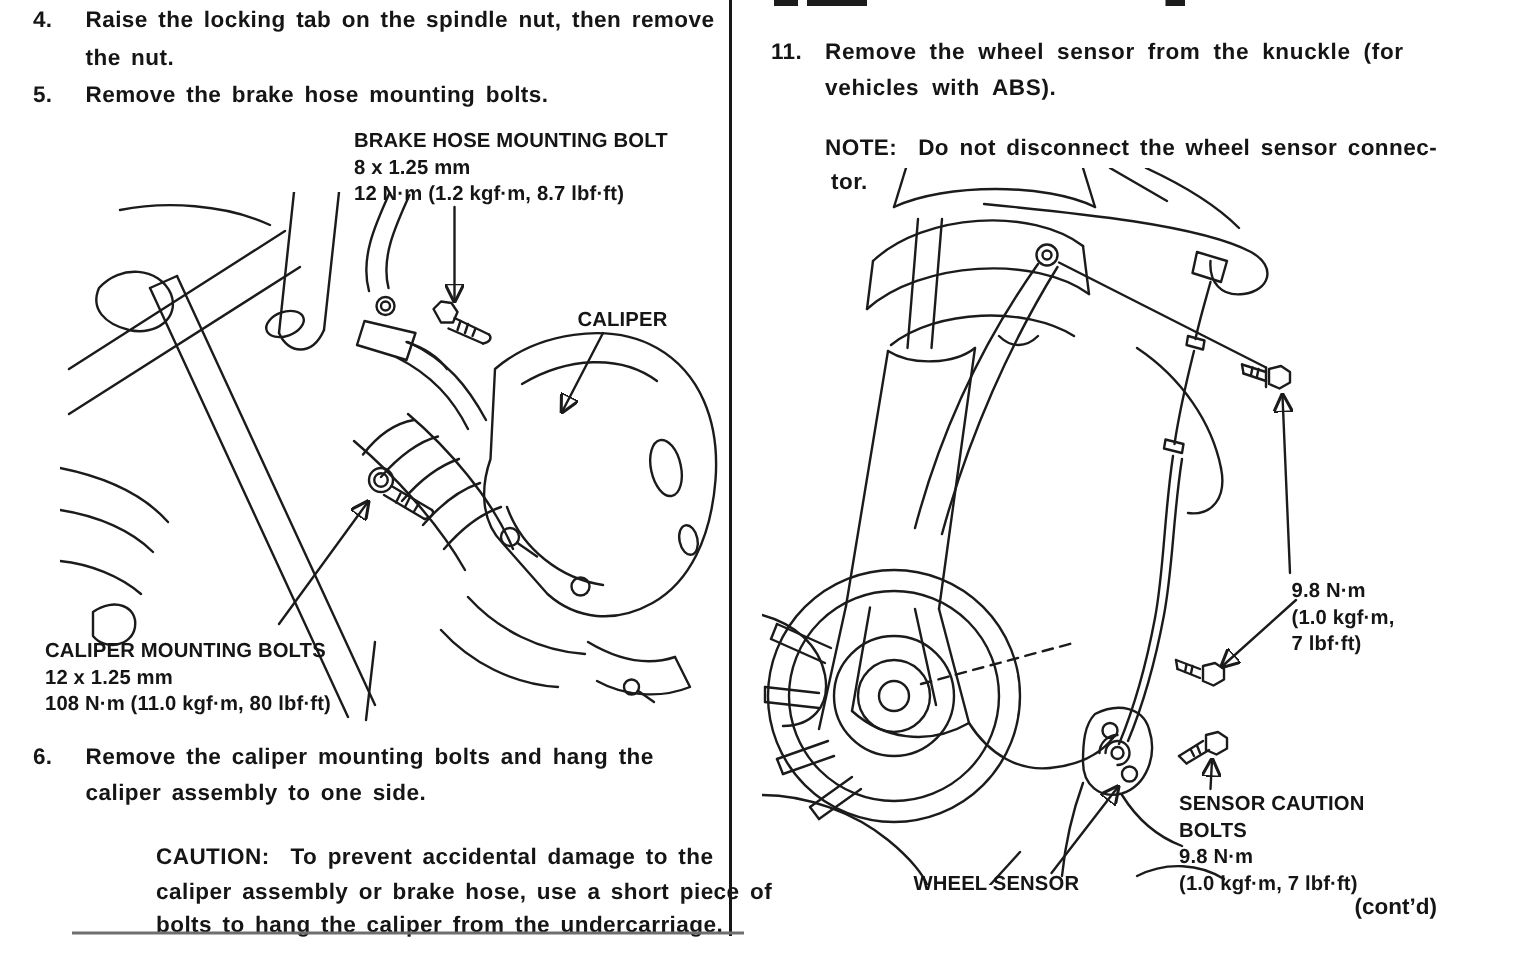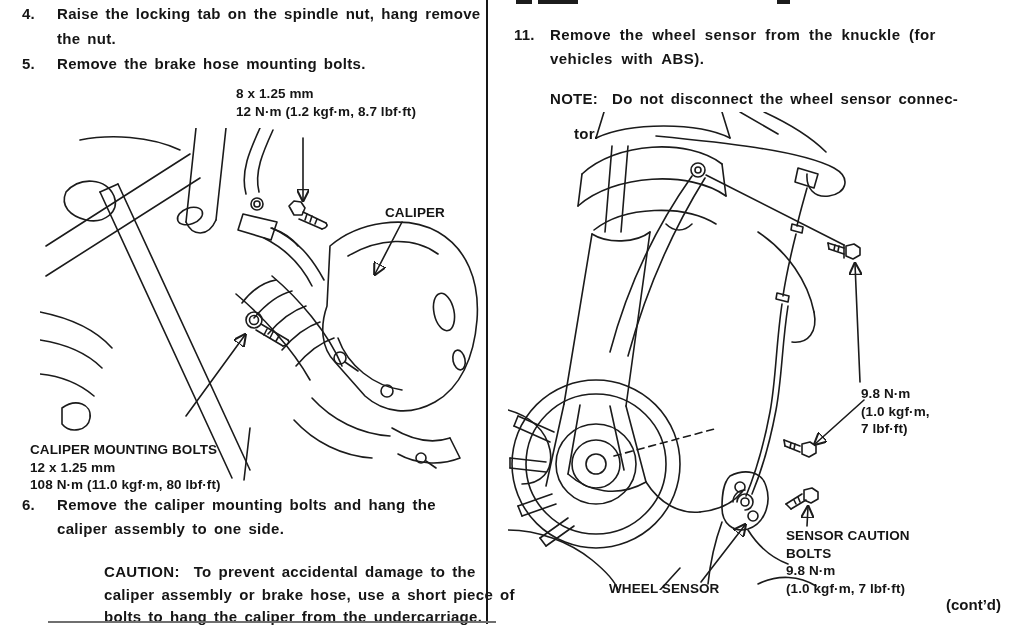--- a/index.html
+++ b/index.html
@@ -33,70 +33,71 @@
 
 <div class="divider" style="left:486px;top:0;width:2px;height:624px;"></div>
 
 <div class="rule-faint" style="left:48px;top:621px;width:448px;height:2px;"></div>
 
 <div class="frag" style="left:516px;top:0;width:16px;height:4px;"></div>
 <div class="frag" style="left:538px;top:0;width:40px;height:4px;"></div>
 <div class="frag" style="left:777px;top:0;width:13px;height:4px;"></div>
 
 <div class="body-line" style="left:22px;top:6px;">4.</div>
-<div class="body-line sp2" style="left:57px;top:6px;">Raise the locking tab on the spindle nut, hang remove</div>
+<div class="body-line sp2" style="left:57px;top:6px;">Raise the locking tab on the spindle nut, then remove</div>
 <div class="body-line sp2" style="left:57px;top:31px;">the nut.</div>
 
 <div class="body-line" style="left:22px;top:56px;">5.</div>
 <div class="body-line sp2" style="left:57px;top:56px;">Remove the brake hose mounting bolts.</div>
 
 <div class="fig-label" style="left:236px;top:85px;">
+  <div>BRAKE HOSE MOUNTING BOLT</div>
   <div>8 x 1.25 mm</div>
   <div>12 N·m (1.2 kgf·m, 8.7 lbf·ft)</div>
 </div>
 
 <div class="fig-label" style="left:385px;top:204px;">CALIPER</div>
 
-<div class="fig-label" style="left:30px;top:425px;margin-top:16px;">
+<div class="fig-label" style="left:30px;top:425px;">
   <div>CALIPER MOUNTING BOLTS</div>
   <div>12 x 1.25 mm</div>
   <div>108 N·m (11.0 kgf·m, 80 lbf·ft)</div>
 </div>
 
 <div class="body-line" style="left:22px;top:497px;">6.</div>
 <div class="body-line sp2" style="left:57px;top:497px;">Remove the caliper mounting bolts and hang the</div>
 <div class="body-line sp2" style="left:57px;top:521px;">caliper assembly to one side.</div>
 
 <div class="body-line caut sp2" style="left:57px;top:564px;">CAUTION:&nbsp; To prevent accidental damage to the</div>
 <div class="body-line caut sp2" style="left:57px;top:587px;">caliper assembly or brake hose, use a short piece of</div>
 <div class="body-line caut sp2" style="left:57px;top:609px;">bolts to hang the caliper from the undercarriage.</div>
 
 <div class="body-line" style="left:514px;top:27px;">11.</div>
 <div class="body-line sp" style="left:550px;top:27px;">Remove the wheel sensor from the knuckle (for</div>
 <div class="body-line sp" style="left:550px;top:51px;">vehicles with ABS).</div>
 
 <div class="body-line sp2" style="left:550px;top:91px;">NOTE:&nbsp; Do not disconnect the wheel sensor connec-</div>
-<div class="body-line sp2" style="left:574px;top:114px;margin-top:12px;">tor.</div>
+<div class="body-line sp2" style="left:554px;top:114px;">tor.</div>
 
 <div class="fig-label" style="left:861px;top:385px;">
   <div>9.8 N·m</div>
   <div>(1.0 kgf·m,</div>
   <div>7 lbf·ft)</div>
 </div>
 
 <div class="fig-label" style="left:786px;top:527px;">
   <div>SENSOR CAUTION</div>
   <div>BOLTS</div>
   <div>9.8 N·m</div>
   <div>(1.0 kgf·m, 7 lbf·ft)</div>
 </div>
 
 <div class="fig-label" style="left:609px;top:580px;text-align:center;">WHEEL SENSOR</div>
 
-<div class="contd" style="left:946px;top:596px;">(cont’d)</div>
+<div class="contd" style="left:903px;top:596px;">(cont’d)</div>
 
 <svg class="fig" style="left:40px;top:128px;" width="440" height="368" viewBox="0 0 440 368">
   <defs>
     <marker id="ahL" viewBox="0 0 10 10" refX="8.5" refY="5" markerWidth="8" markerHeight="8" orient="auto-start-reverse">
       <path d="M0 0 L10 5 L0 10 Z" fill="#1b1b1b" stroke="none"></path>
     </marker>
   </defs>
   <g>
     <path d="M6 118 L150 26"></path>
     <path d="M6 148 L160 50"></path>

